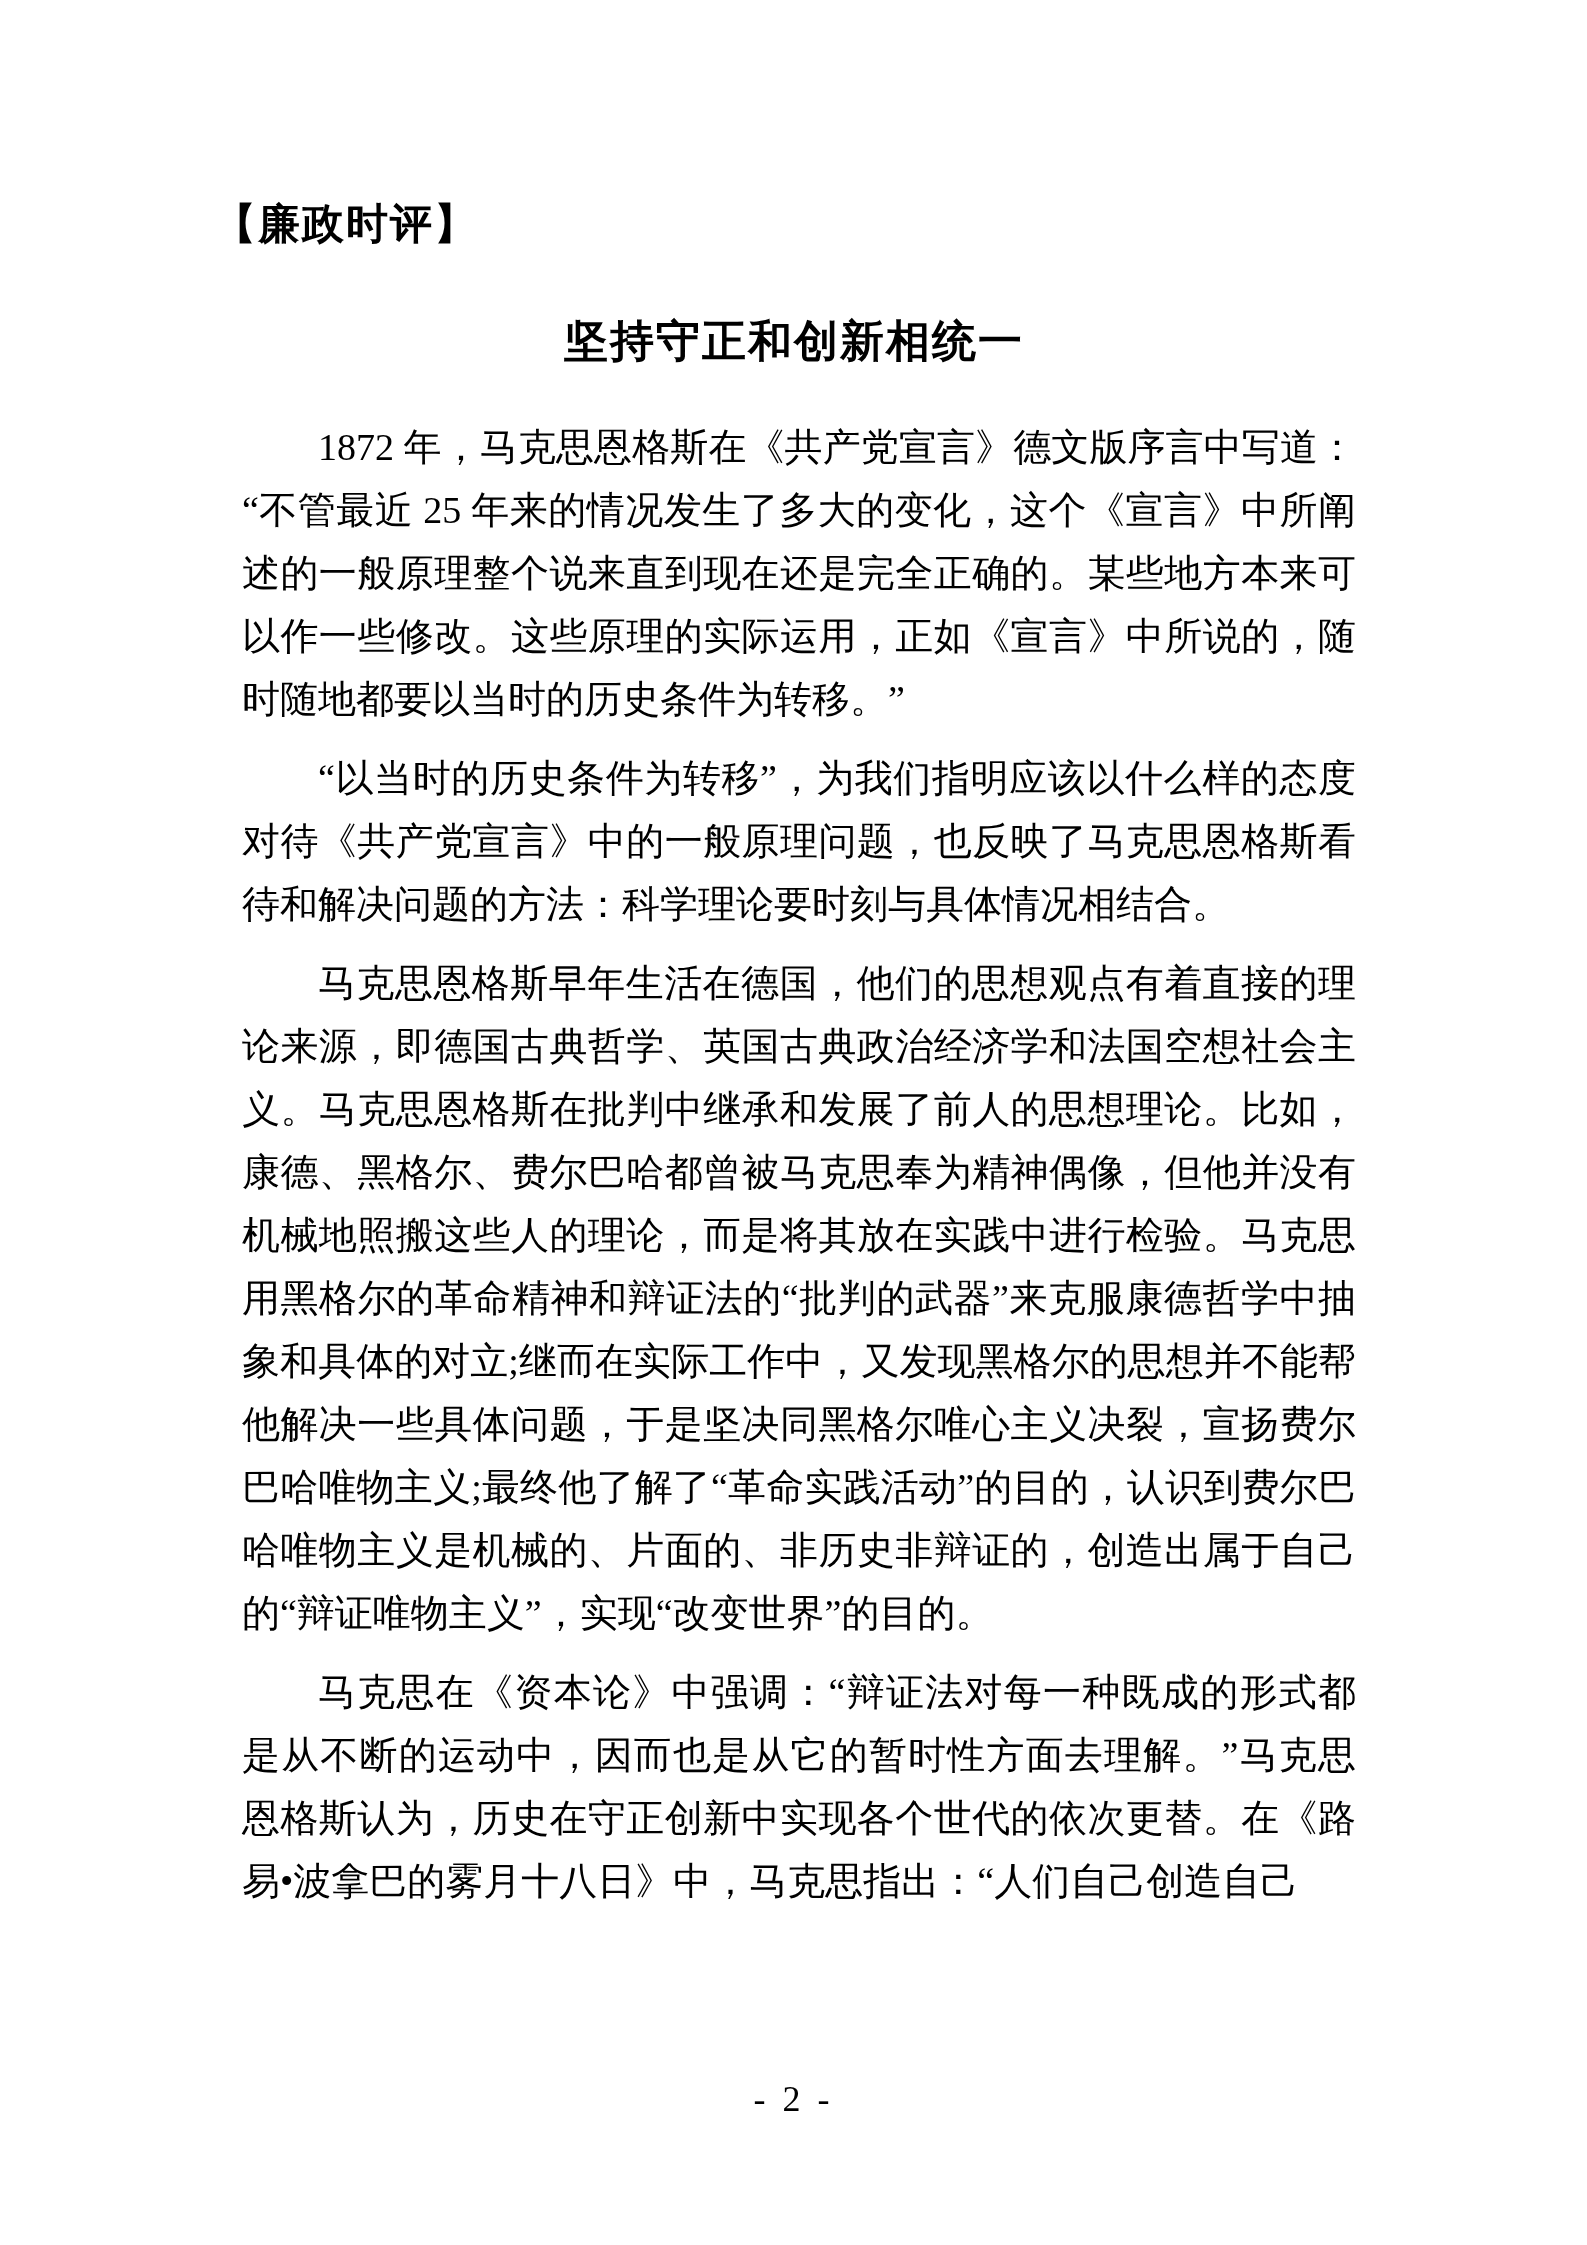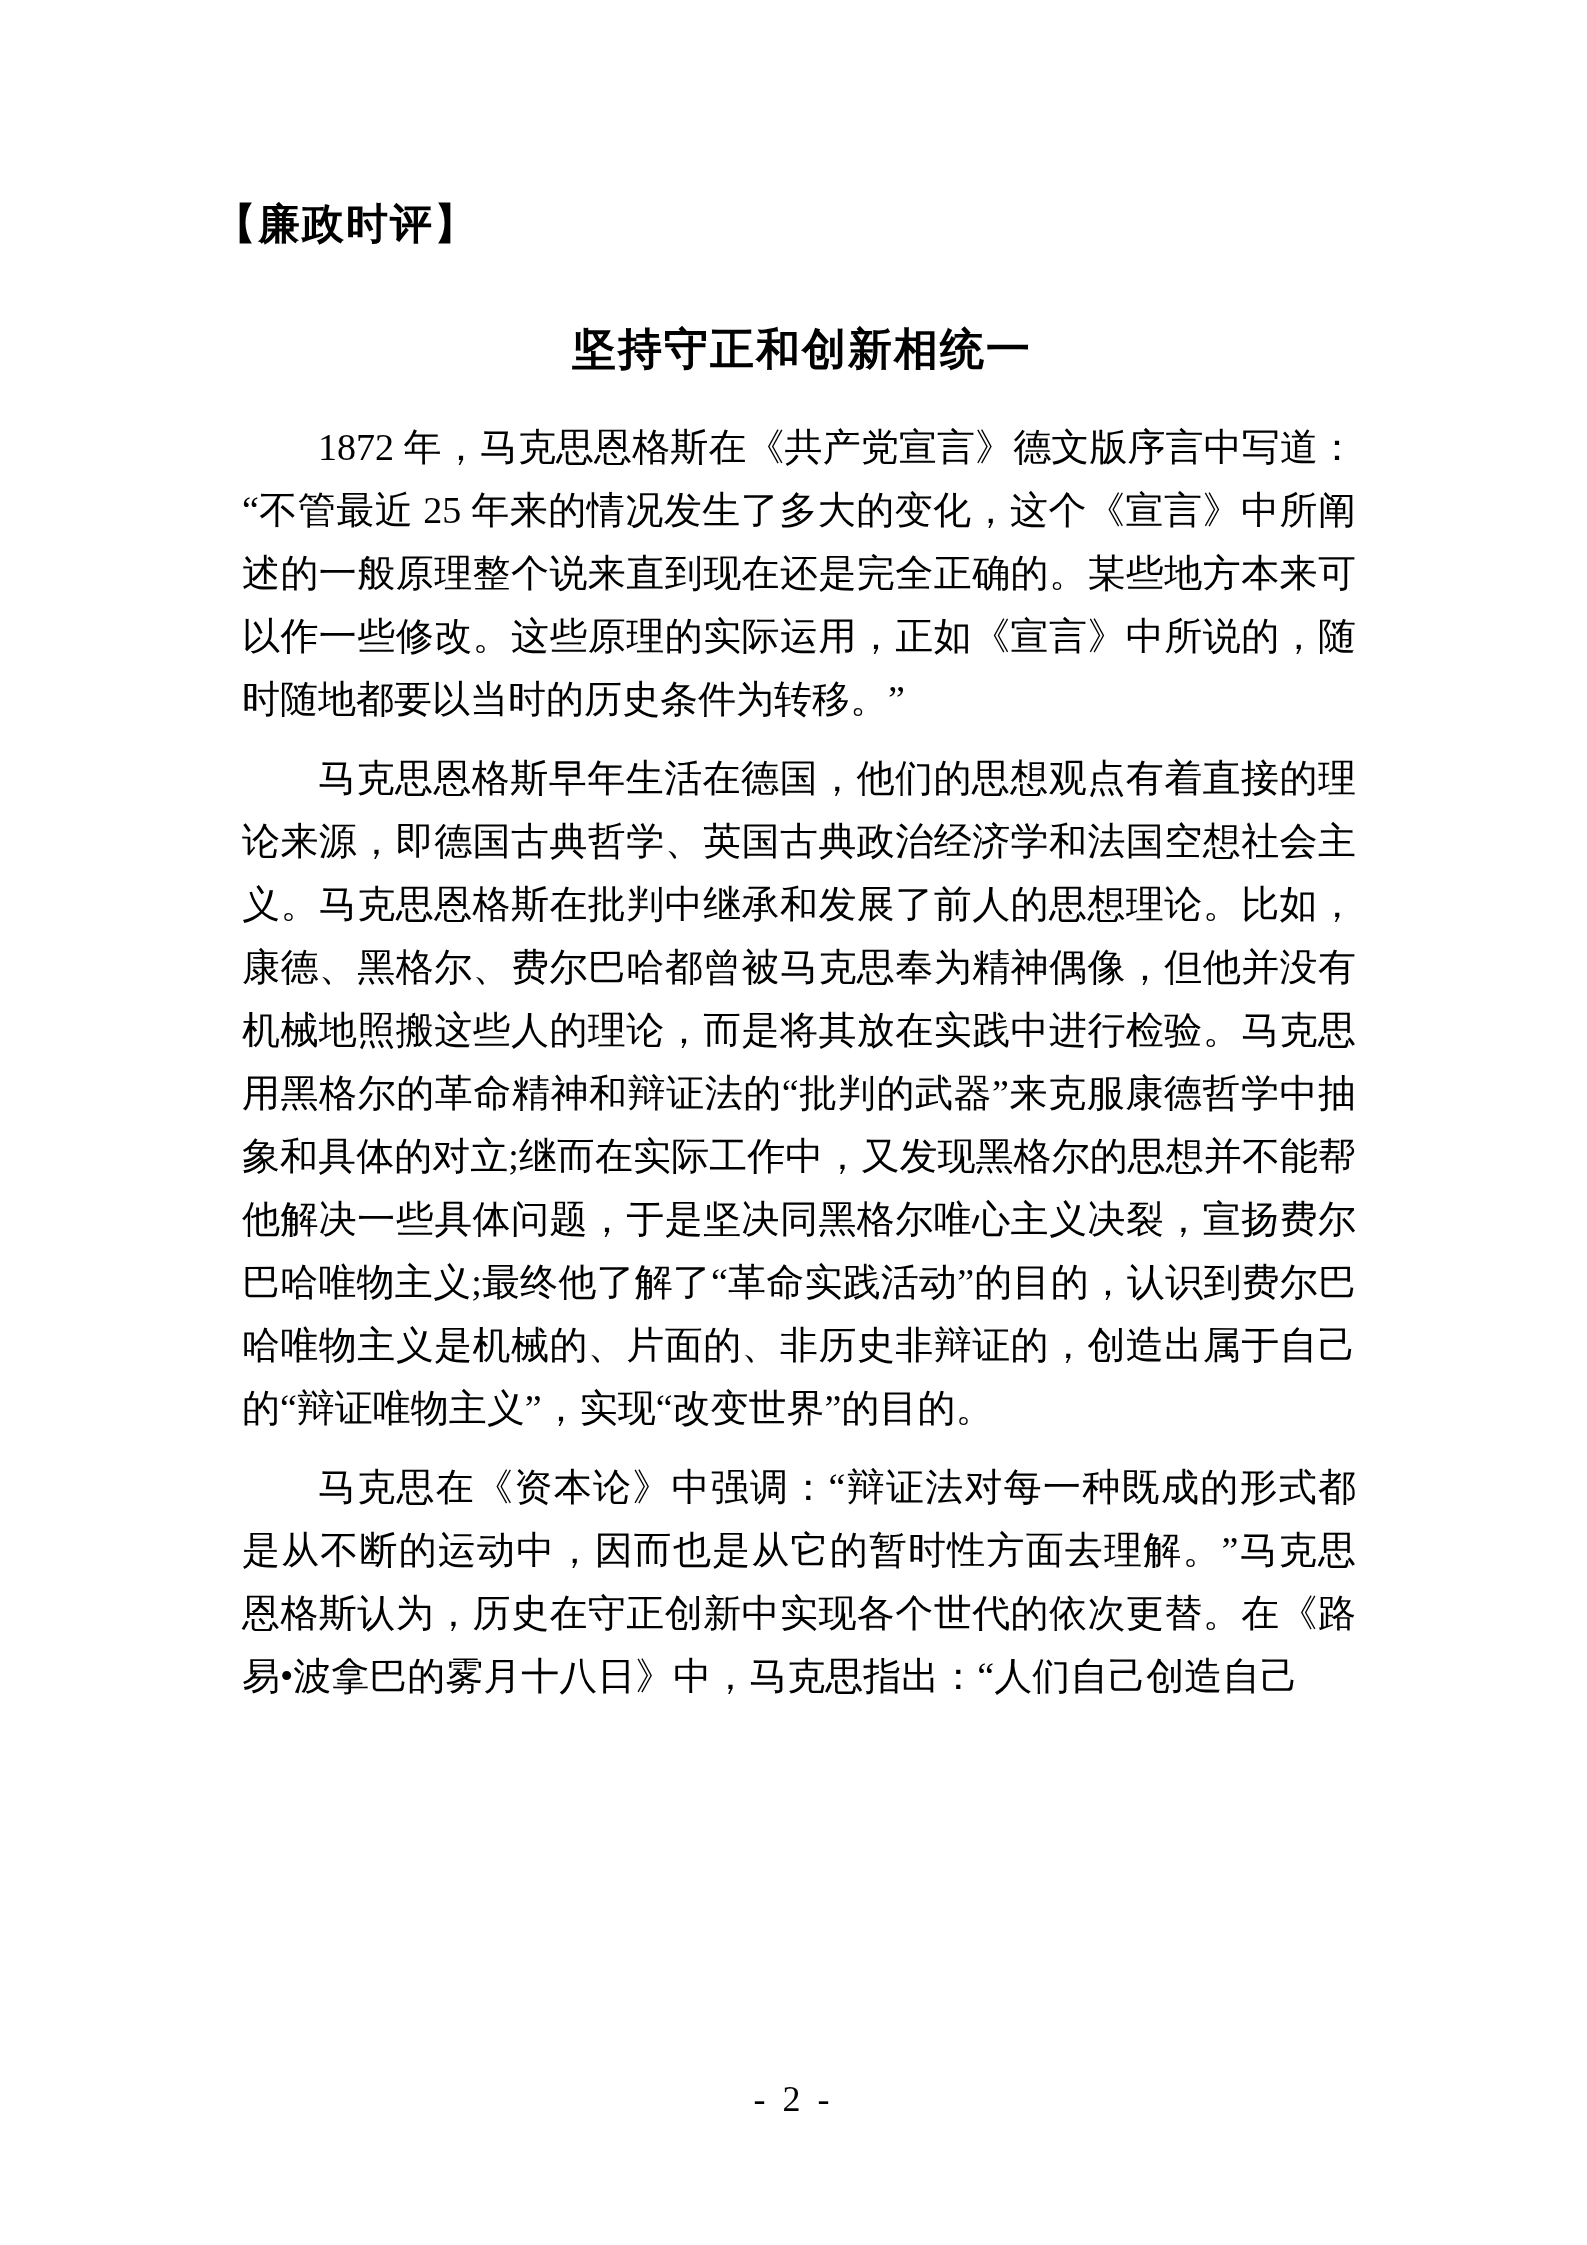--- a/index.html
+++ b/index.html
@@ -23,21 +23,21 @@
     font-size: 42px;
     font-weight: bold;
     letter-spacing: 2px;
     white-space: nowrap;
   }
   .doc-title {
     position: absolute;
     left: 221px;
     top: 312px;
     width: 1146px;
-    margin: 8px;
+    margin: 0;
     text-align: center;
     font-size: 44px;
     font-weight: bold;
     letter-spacing: 2px;
   }
   .doc-body {
     position: absolute;
     left: 226px;
     top: 400px;
     width: 1146px;
@@ -65,19 +65,20 @@
 <body>
 
 <div class="page">
 
   <div class="section-label">【廉政时评】</div>
 
   <h1 class="doc-title">坚持守正和创新相统一</h1>
 
   <div class="doc-body">
       <p>1872 年，马克思恩格斯在《共产党宣言》德文版序言中写道：“不管最近 25 年来的情况发生了多大的变化，这个《宣言》中所阐述的一般原理整个说来直到现在还是完全正确的。某些地方本来可以作一些修改。这些原理的实际运用，正如《宣言》中所说的，随时随地都要以当时的历史条件为转移。”</p>
+      <p>“以当时的历史条件为转移”，为我们指明应该以什么样的态度对待《共产党宣言》中的一般原理问题，也反映了马克思恩格斯看待和解决问题的方法：科学理论要时刻与具体情况相结合。</p>
       <p>马克思恩格斯早年生活在德国，他们的思想观点有着直接的理论来源，即德国古典哲学、英国古典政治经济学和法国空想社会主义。马克思恩格斯在批判中继承和发展了前人的思想理论。比如，康德、黑格尔、费尔巴哈都曾被马克思奉为精神偶像，但他并没有机械地照搬这些人的理论，而是将其放在实践中进行检验。马克思用黑格尔的革命精神和辩证法的“批判的武器”来克服康德哲学中抽象和具体的对立;继而在实际工作中，又发现黑格尔的思想并不能帮他解决一些具体问题，于是坚决同黑格尔唯心主义决裂，宣扬费尔巴哈唯物主义;最终他了解了“革命实践活动”的目的，认识到费尔巴哈唯物主义是机械的、片面的、非历史非辩证的，创造出属于自己的“辩证唯物主义”，实现“改变世界”的目的。</p>
       <p>马克思在《资本论》中强调：“辩证法对每一种既成的形式都是从不断的运动中，因而也是从它的暂时性方面去理解。”马克思恩格斯认为，历史在守正创新中实现各个世代的依次更替。在《路易•波拿巴的雾月十八日》中，马克思指出：“人们自己创造自己</p>
     </div>
 
   <div class="page-number">- 2 -</div>
 
 </div>
 
 </body></html>

